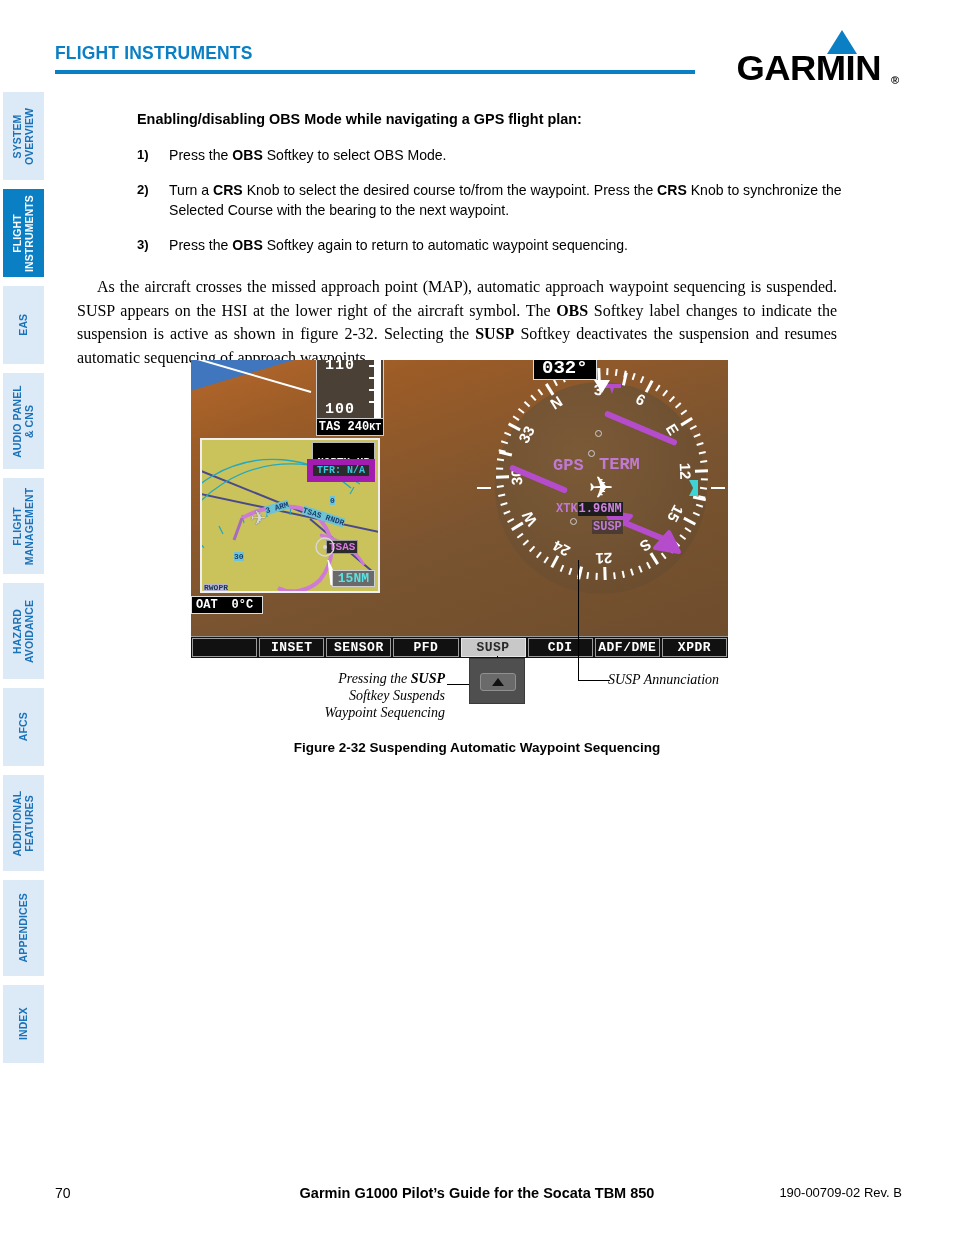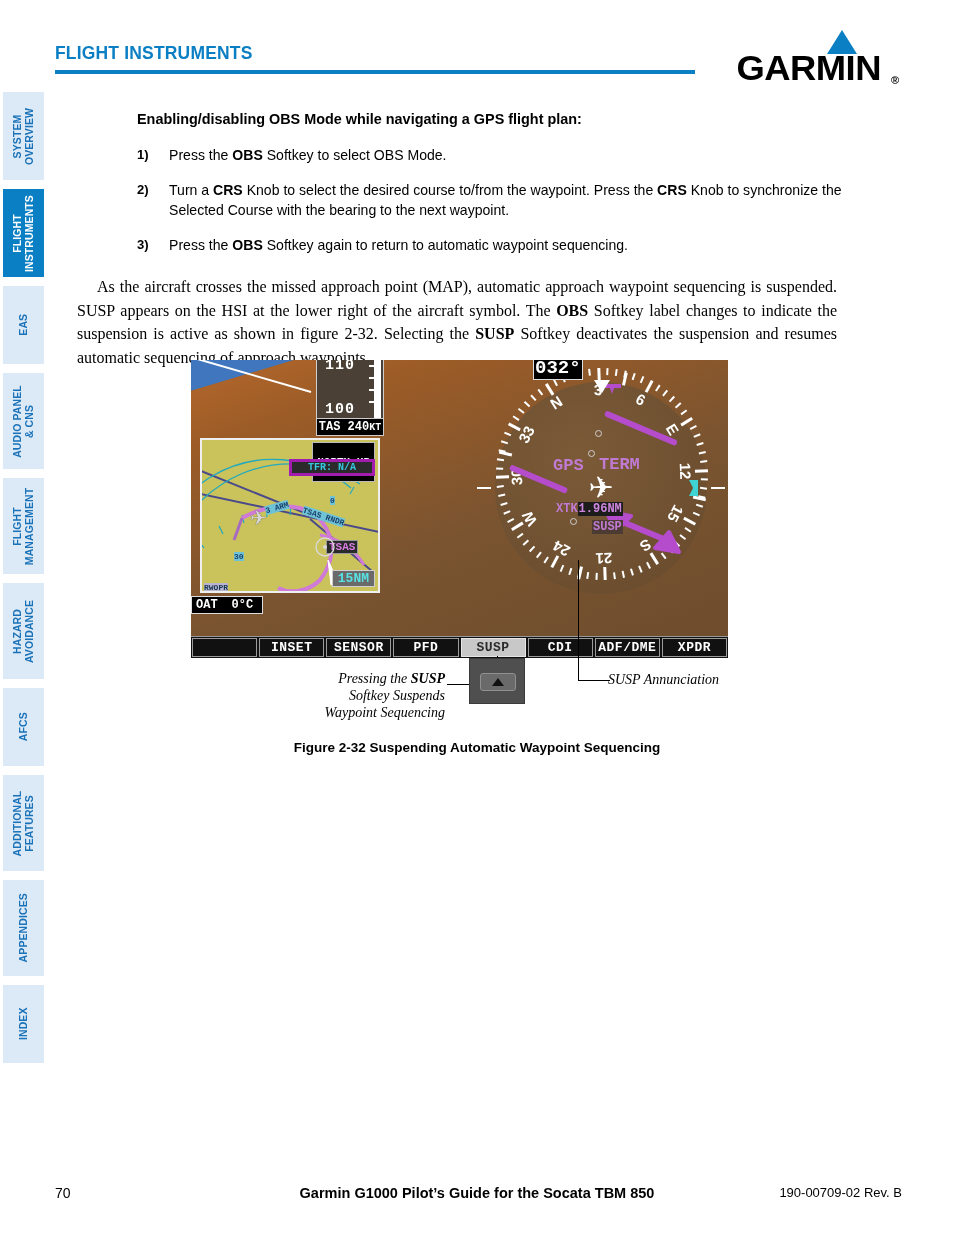--- a/index.html
+++ b/index.html
@@ -177,23 +177,23 @@
   .roadline { position:absolute; background:#4a4a8a; }
 
   #northup-box {
     position:absolute; right:3px; top:2px;
     background:#000; color:#fff; border:1px solid #bbb;
     font-family:"Liberation Mono", monospace; font-size:11px; font-weight:bold;
     padding:13px 4px; letter-spacing:0px;
   }
   #tfr-box {
     position:absolute; right:3px; top:19px;
-    background:#2b2b2b; color:#36c9e0; border:3px solid #a21caf;
+    background:#2b2b2b; color:#36c9e0; border:6px solid #a21caf;
     font-family:"Liberation Mono", monospace; font-size:10px; font-weight:bold;
-    padding:0px 16px;
+    padding:0px 4px;
   }
   #range-box {
     position:absolute; right:3px; bottom:4px;
     background:#6a6a6a; color:#59e2e2; border:1px solid #cfcfcf;
     font-family:"Liberation Mono", monospace; font-size:13px; font-weight:bold;
     padding:0px 5px;
   }
   .map-lbl {
     position:absolute;
     font-family:"Liberation Mono", monospace; font-size:8px; font-weight:bold;
@@ -242,21 +242,21 @@
     font-weight:bold; font-size:15px;
     transform-origin: 50% 93px;
     white-space:nowrap;
   }
   .cardinal-wedge { position:absolute; left:50%; top:2px; width:3px; height:13px; background:#fff; transform-origin:1.5px 106px; }
   #hdg-box {
     position:absolute; left:52px; top:-12px;
     background:#000; border:1px solid #ddd;
     color:#fff; font-family:"Liberation Mono", monospace;
     font-size:19px; font-weight:bold;
-    padding:0px 1px; letter-spacing:0px;
+    padding:0px 8px; letter-spacing:0px;
     z-index:14;
   }
   #hdg-pointer {
     position:absolute; left:113px; top:12px;
     width:0;height:0;
     border-left:8px solid transparent;
     border-right:8px solid transparent;
     border-top:13px solid #fff;
     z-index:13;
   }

